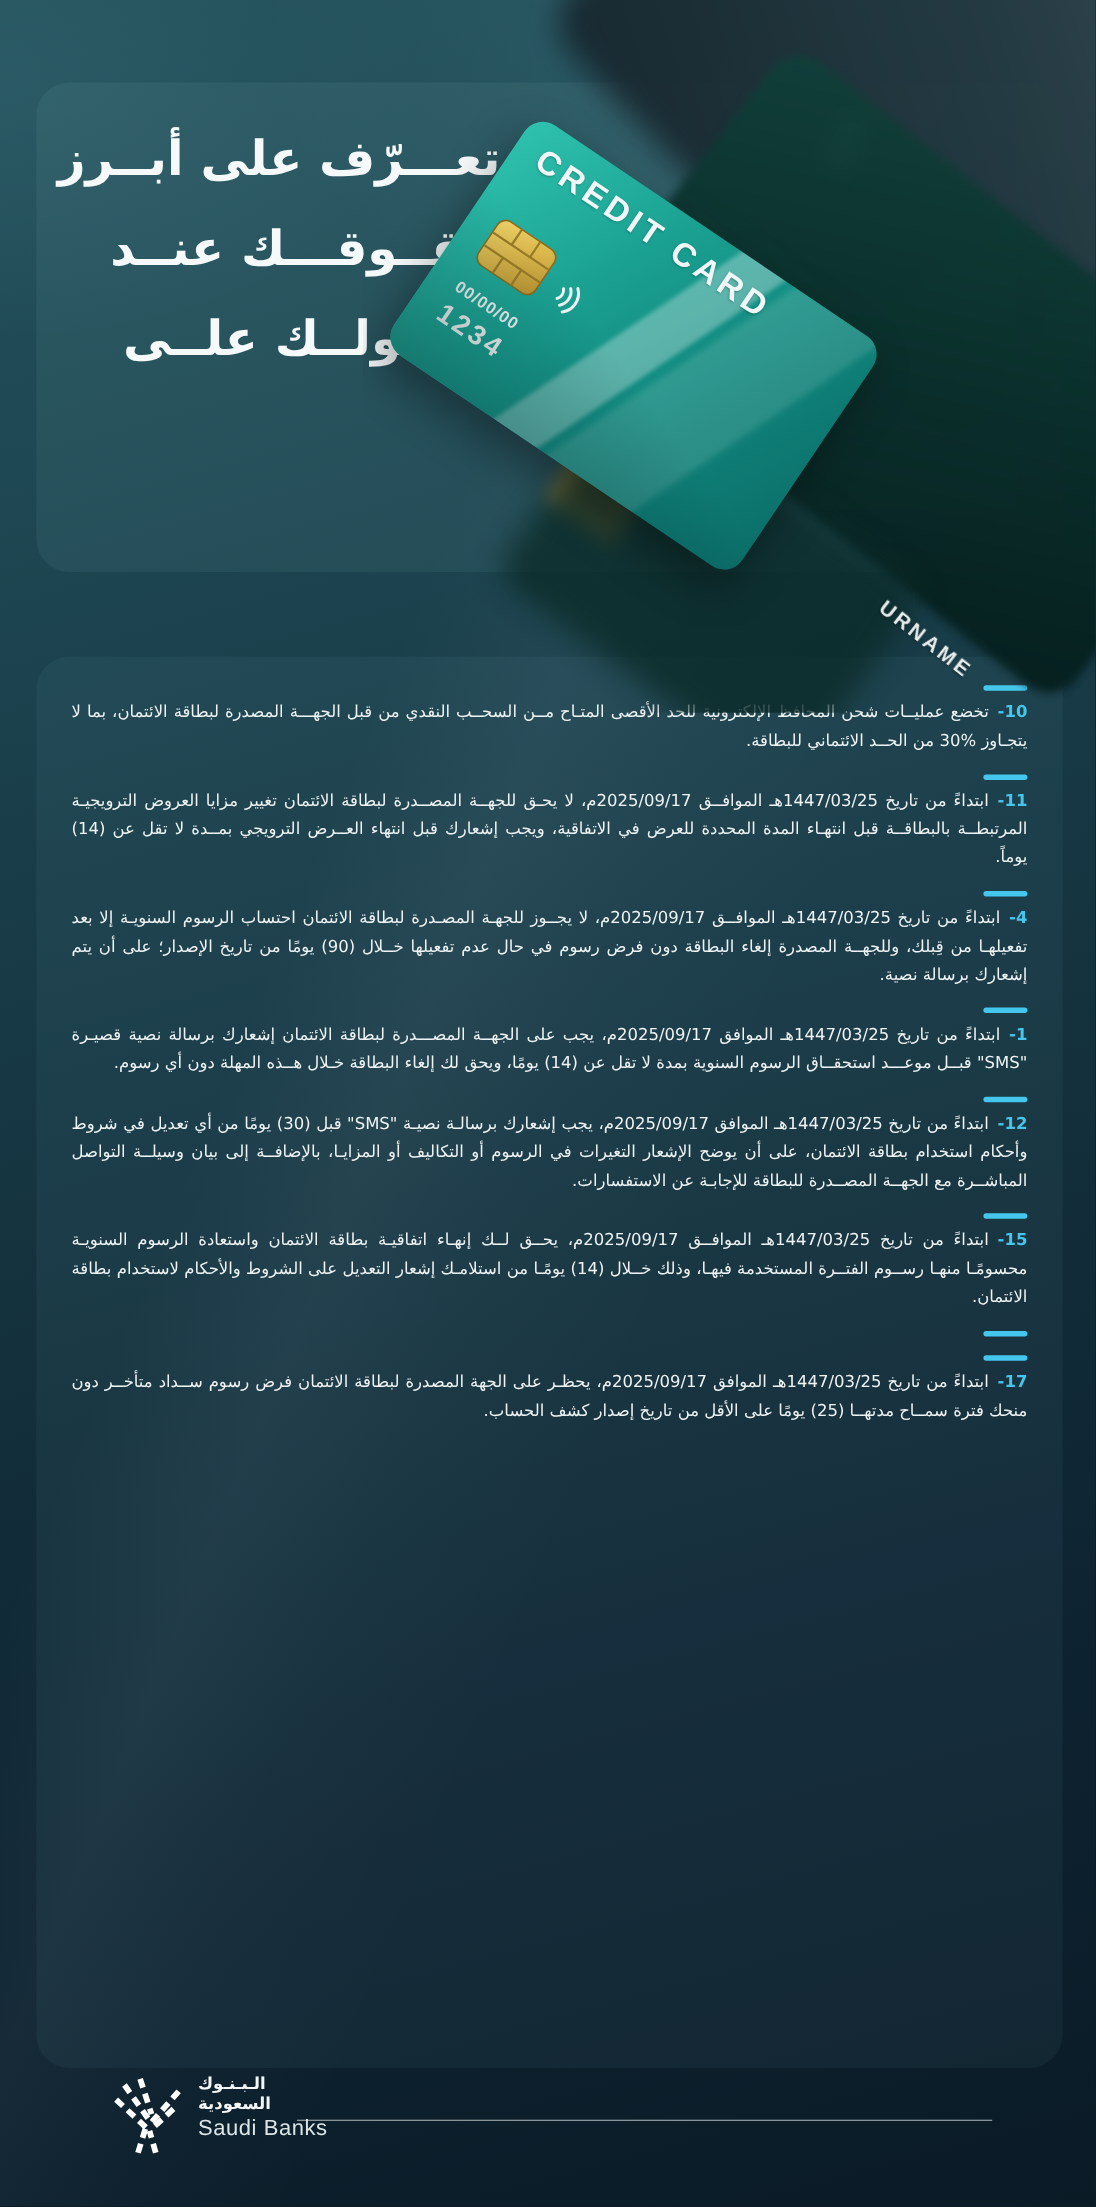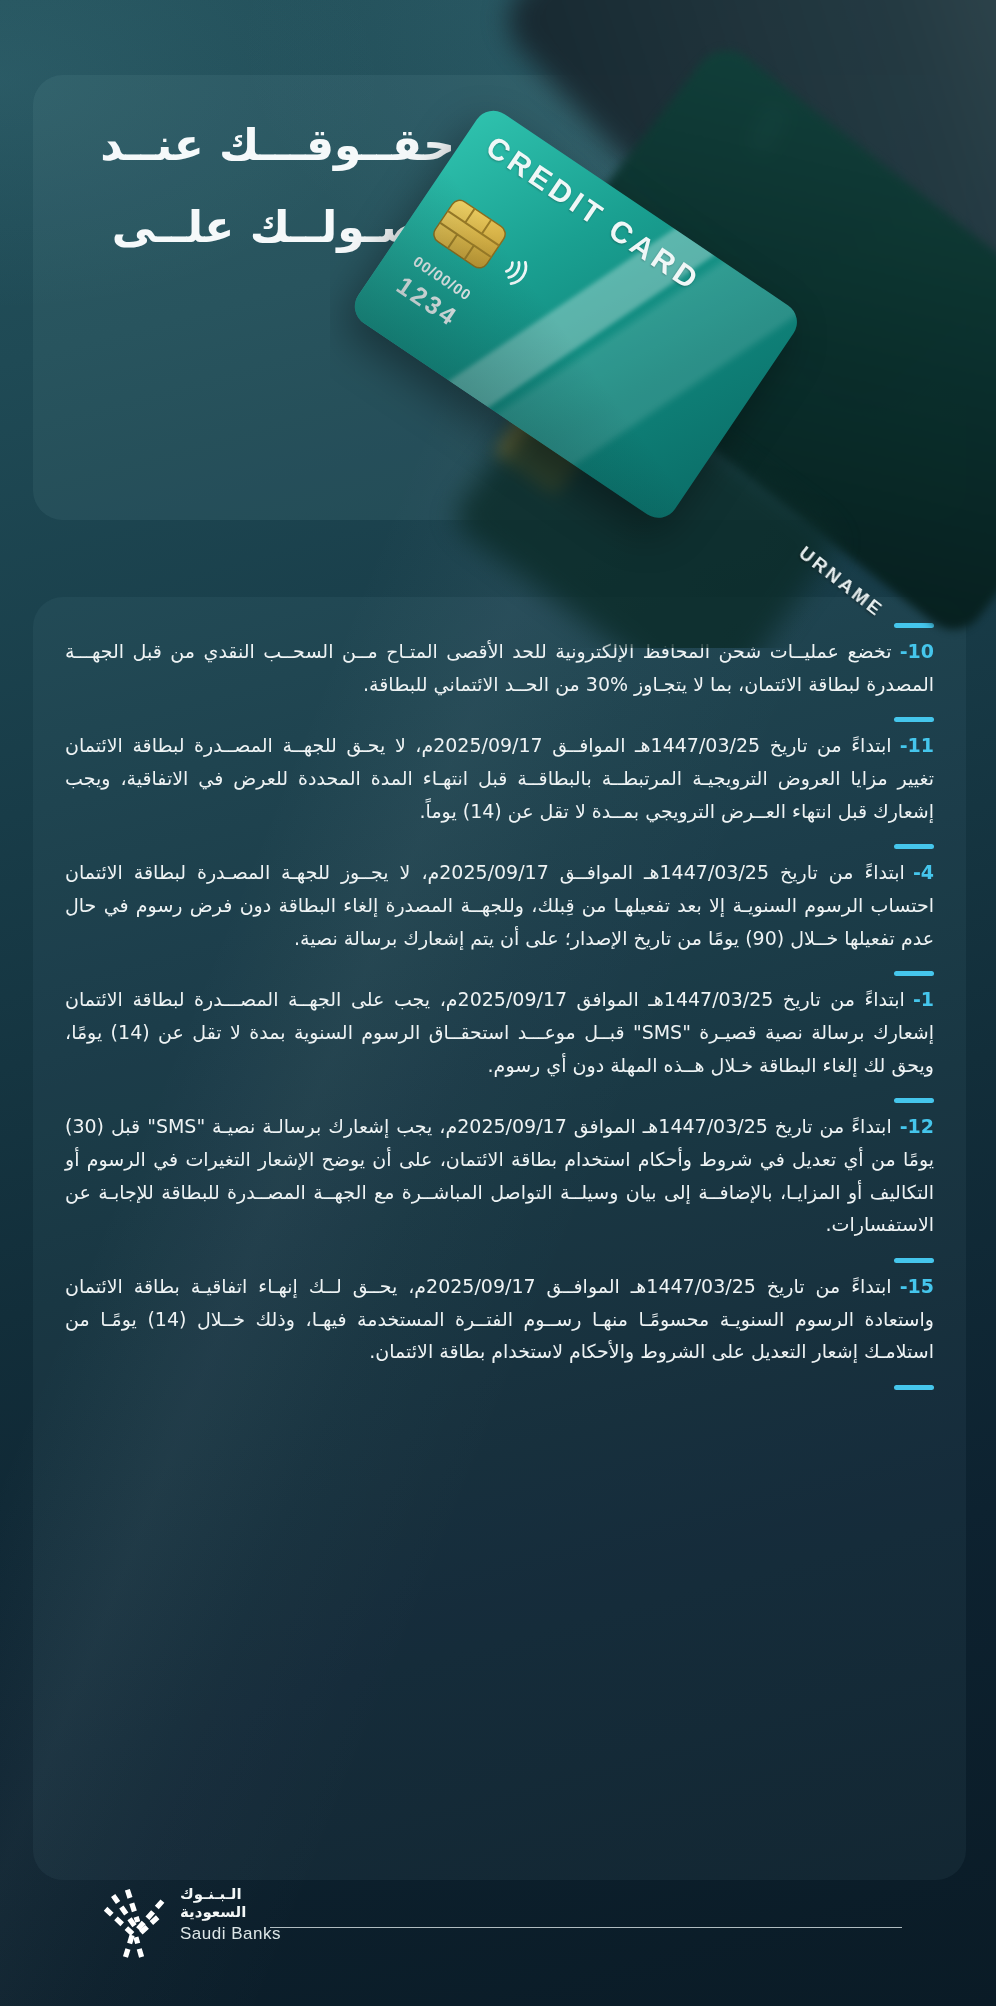--- a/index.html
+++ b/index.html
@@ -71,37 +71,38 @@
     color:#e6eeee;text-shadow:0 1px 3px rgba(0,0,0,0.5);filter:blur(0.4px);
   }
   
   .content-panel{
     position:absolute;left:33px;top:597px;width:933px;height:1283px;border-radius:30px;
     background:rgba(158,210,220,0.06);z-index:2;overflow:hidden;
     padding:26px 32px 30px 32px;box-sizing:border-box;direction:rtl;
   }
   .item{margin-bottom:17px;}
   .item-dash{width:40px;height:5px;border-radius:3px;background:var(--accent,#45c6ec);margin-bottom:7px;}
-  .item p{margin:0;font-size:19px;line-height:1.72;text-align:justify;color:#eef3f4;}
+  .item p{margin:0;font-size:15px;line-height:1.72;text-align:justify;color:#eef3f4;}
   .num{color:var(--accent,#45c6ec);font-weight:700;padding-left:8px;}
   
   .footer{position:absolute;left:98px;top:1882px;width:830px;height:90px;z-index:2;}
   .logo-icon{position:absolute;left:0;top:2px;width:72px;height:76px;}
   .logo-text{position:absolute;left:82px;top:4px;direction:rtl;text-align:left;}
   .logo-ar{font-size:15px;font-weight:700;line-height:1.18;color:#f3f7f7;}
-  .logo-en{font-family:"Liberation Sans",sans-serif;font-size:17px;color:#dde6e7;letter-spacing:0.5px;margin-top:3px;direction:ltr;}
+  .logo-en{font-family:"Liberation Sans",sans-serif;font-size:20px;color:#dde6e7;letter-spacing:0.5px;margin-top:3px;direction:ltr;}
   .footer-line{position:absolute;left:172px;top:45px;width:632px;border-top:1px solid rgba(232,242,243,0.75);}
 </style>
 </head>
 <body>
 
 <div class="poster">
 
   <div class="header-panel"></div>
   <div class="title">
+    <div class="title-line">تعـــرّف على أبــرز</div>
     <div class="title-line">حقــوقـــك عنــد</div>
     <div class="title-line">حصـولــك علــى</div>
   </div>
 
   <div class="hero">
     <div class="card-grey"></div>
     <div class="glow"></div>
     <div class="card-green"></div>
     <div class="chip-blur"></div>
     <div class="card-left"></div>
@@ -153,20 +154,24 @@
       <div class="item-dash"></div>
       <p><span class="num">12-</span><span>ابتداءً من تاريخ 1447/03/25هـ الموافق 2025/09/17م، يجب إشعارك برسالـة نصيـة "SMS" قبل (30) يومًا من أي تعديل في شروط وأحكام استخدام بطاقة الائتمان، على أن يوضح الإشعار التغيرات في الرسوم أو التكاليف أو المزايـا، بالإضافــة إلى بيان وسيلــة التواصل المباشــرة مع الجهــة المصــدرة للبطاقة للإجابـة عن الاستفسارات.</span></p>
     </div>
     <div class="item">
       <div class="item-dash"></div>
       <p><span class="num">15-</span><span>ابتداءً من تاريخ 1447/03/25هـ الموافــق 2025/09/17م، يحــق لــك إنهـاء اتفاقيـة بطاقة الائتمان واستعادة الرسوم السنويـة محسومًـا منهـا رســوم الفتــرة المستخدمة فيهـا، وذلك خــلال (14) يومًـا من استلامـك إشعار التعديل على الشروط والأحكام لاستخدام بطاقة الائتمان.</span></p>
     </div>
     <div class="item">
       <div class="item-dash"></div>
     </div>
+    <div class="item">
+      <div class="item-dash"></div>
+      <p><span class="num">17-</span><span>ابتداءً من تاريخ 1447/03/25هـ الموافق 2025/09/17م، يحظـر على الجهة المصدرة لبطاقة الائتمان فرض رسوم ســداد متأخــر دون منحك فترة سمــاح مدتهــا (25) يومًا على الأقل من تاريخ إصدار كشف الحساب.</span></p>
+    </div>
   </div>
 
   <div class="footer">
     <svg class="logo-icon" viewBox="0 0 76 80" fill="none">
       <g stroke="#ffffff" stroke-width="5.5" stroke-dasharray="9 6">
         <path d="M8 26 L38 54"></path>
         <path d="M16 12 L40 46"></path>
         <path d="M31 6 L42 40"></path>
         <path d="M68 18 L40 50"></path>
         <path d="M63 35 L41 55"></path>

